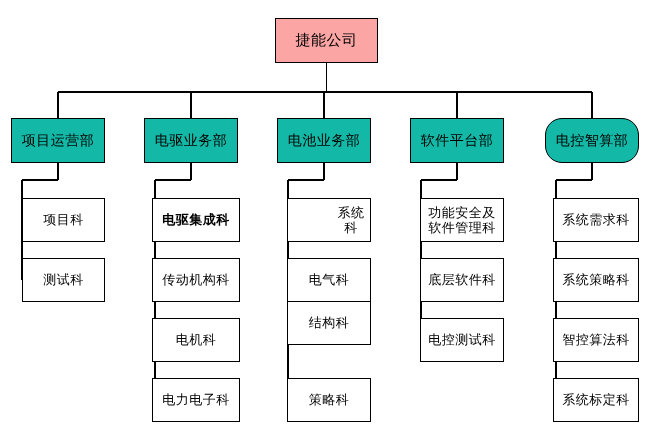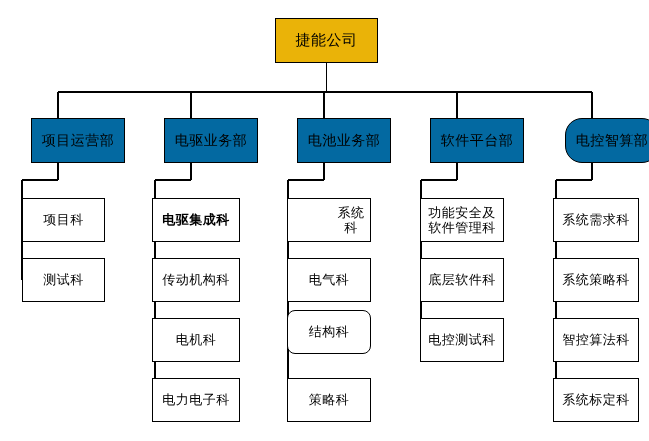--- a/index.html
+++ b/index.html
@@ -36,28 +36,27 @@
     border: 1px solid #000000;
     display: flex;
     align-items: center;
     justify-content: center;
     text-align: center;
     line-height: 1.18;
     color: #000000;
     letter-spacing: 0.5px;
   }
   .node-root {
-    background: #eab308;
+    background: #fca5a5;
     font-size: 15px;
     align-items: center;
   }
   .node-dept {
-    background: #0369a1;
+    background: #14b8a6;
     font-size: 14px;
-    margin-left: 20px;
   }
   .node-leaf {
     background: #ffffff;
     font-size: 13px;
   }
   .node-label {
     display: block;
     white-space: pre-line;
     padding: 0 3px;
   }
@@ -136,21 +135,21 @@
     </div>
     <div class="node node-dept" style="left: 277px; top: 118px; width: 94px; height: 45px;">
       <span class="node-label">电池业务部</span>
     </div>
     <div class="node node-leaf" style="left: 287px; top: 198px; width: 84px; height: 44px; padding-left: 44px;">
       <span class="node-label">系统科</span>
     </div>
     <div class="node node-leaf" style="left: 287px; top: 258px; width: 84px; height: 44px;">
       <span class="node-label">电气科</span>
     </div>
-    <div class="node node-leaf" style="left: 287px; top: 310px; width: 84px; height: 44px; border-radius: 8px;">
+    <div class="node node-leaf" style="left: 287px; top: 301px; width: 84px; height: 44px;">
       <span class="node-label">结构科</span>
     </div>
     <div class="node node-leaf" style="left: 287px; top: 378px; width: 84px; height: 44px;">
       <span class="node-label">策略科</span>
     </div>
     <div class="node node-dept" style="left: 410px; top: 118px; width: 94px; height: 45px;">
       <span class="node-label">软件平台部</span>
     </div>
     <div class="node node-leaf" style="left: 420px; top: 198px; width: 84px; height: 44px; align-items: center;">
       <span class="node-label">功能安全及

